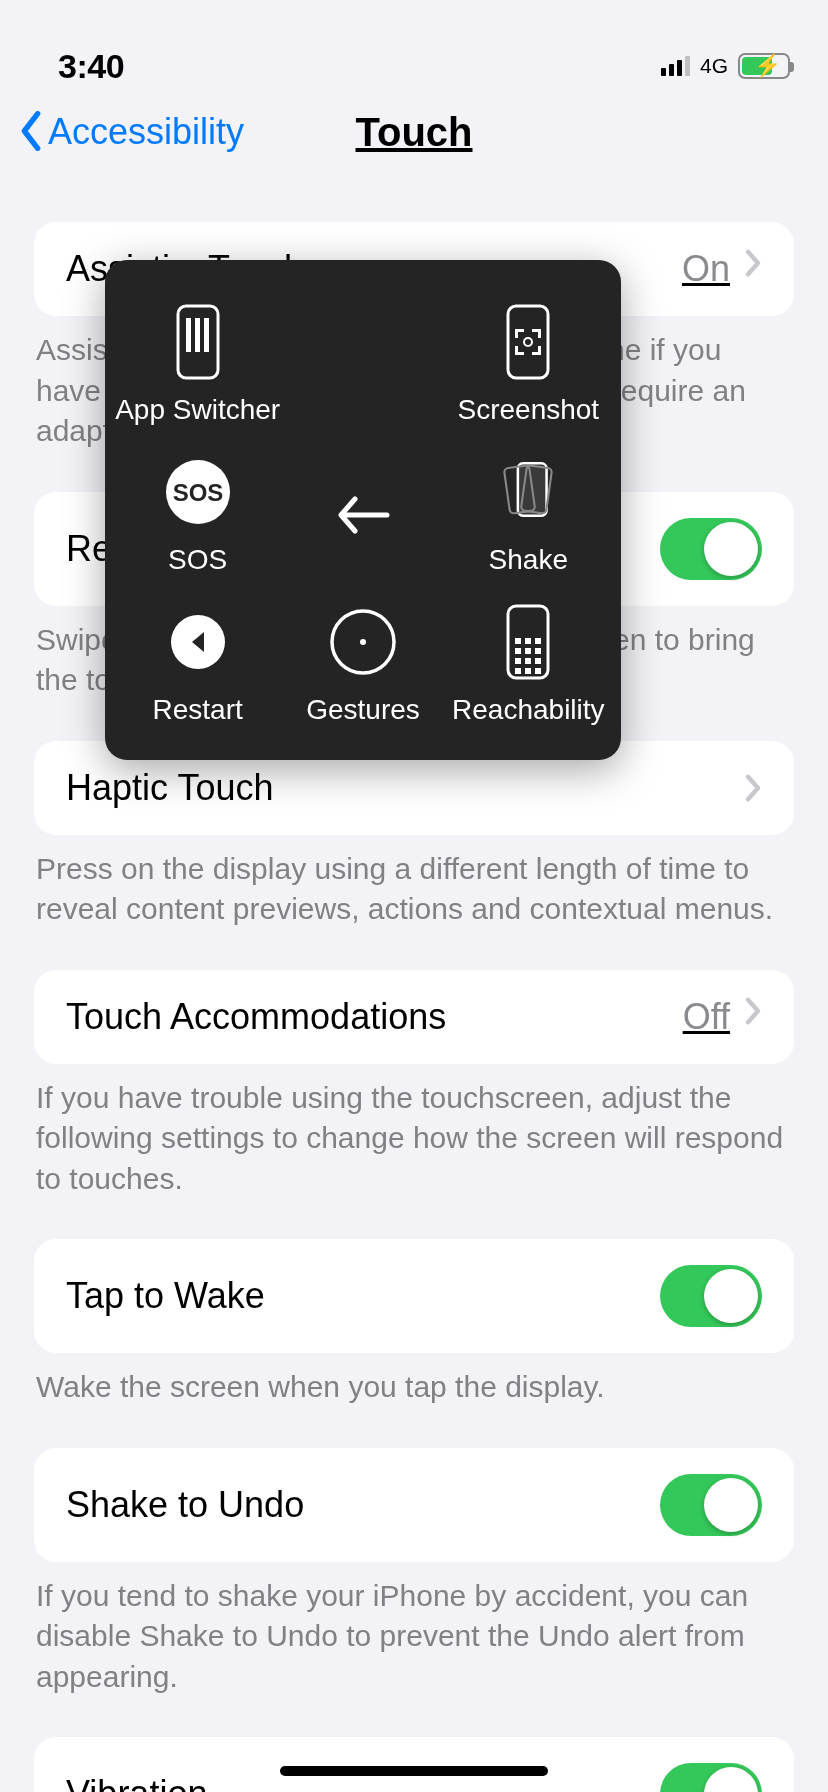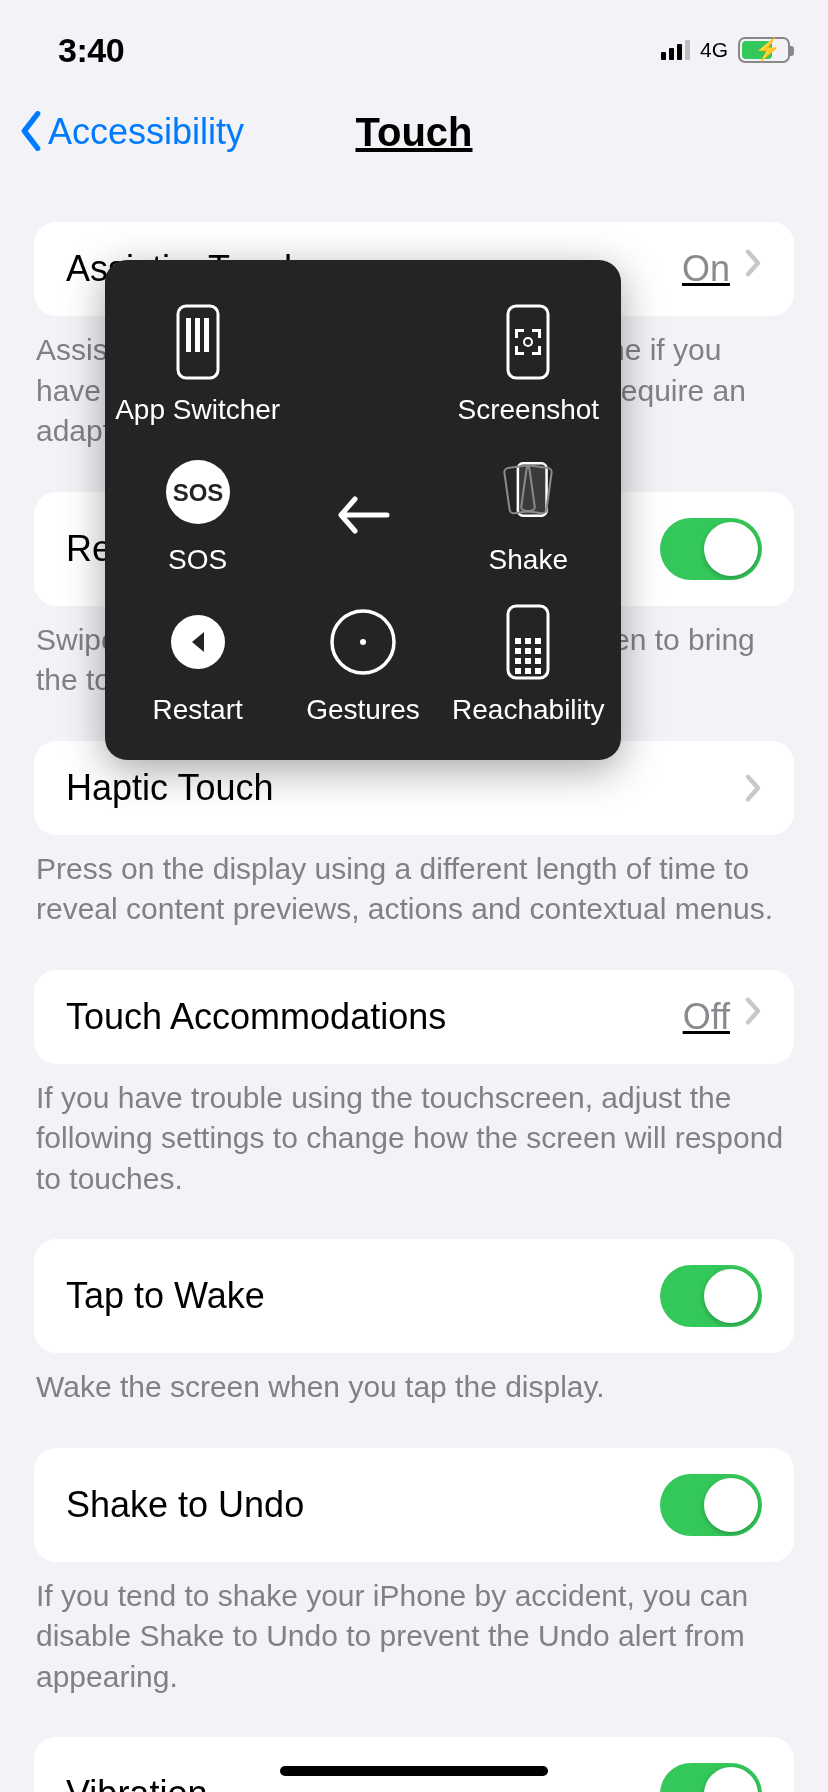--- a/index.html
+++ b/index.html
@@ -1,18 +1,18 @@
 <!DOCTYPE html>
 <html><head>
 <meta charset="utf-8">
 <style>
 * { margin: 0; padding: 0; box-sizing: border-box; font-family: -apple-system, "SF Pro Text", "Helvetica Neue", Helvetica, Arial, sans-serif; -webkit-font-smoothing: antialiased; }
 html, body { width: 828px; height: 1792px; background: #f2f2f7; overflow: hidden; position: relative; }
 
-.status-bar { position: absolute; top: 0; left: 0; right: 0; height: 88px; display: flex; align-items: center; justify-content: space-between; padding: 12px 38px 0 58px; }
+.status-bar { position: absolute; top: 16px; left: 0; right: 0; height: 88px; display: flex; align-items: center; justify-content: space-between; padding: 12px 38px 0 58px; }
 .status-time { font-size: 34px; font-weight: 600; letter-spacing: -0.5px; }
 .status-right { display: flex; align-items: center; gap: 10px; }
 .signal-dots { display: flex; align-items: flex-end; gap: 3px; }
 .signal-dots span { width: 5px; background: #000; border-radius: 1px; }
 .signal-dots span:nth-child(1){height:8px}
 .signal-dots span:nth-child(2){height:12px}
 .signal-dots span:nth-child(3){height:16px}
 .signal-dots span:nth-child(4){height:20px; background:#bfbfbf}
 .net-label { font-size: 21px; font-weight: 500; }
 .battery { width: 52px; height: 26px; border: 2px solid #888; border-radius: 7px; position: relative; display:flex; align-items:center; }

